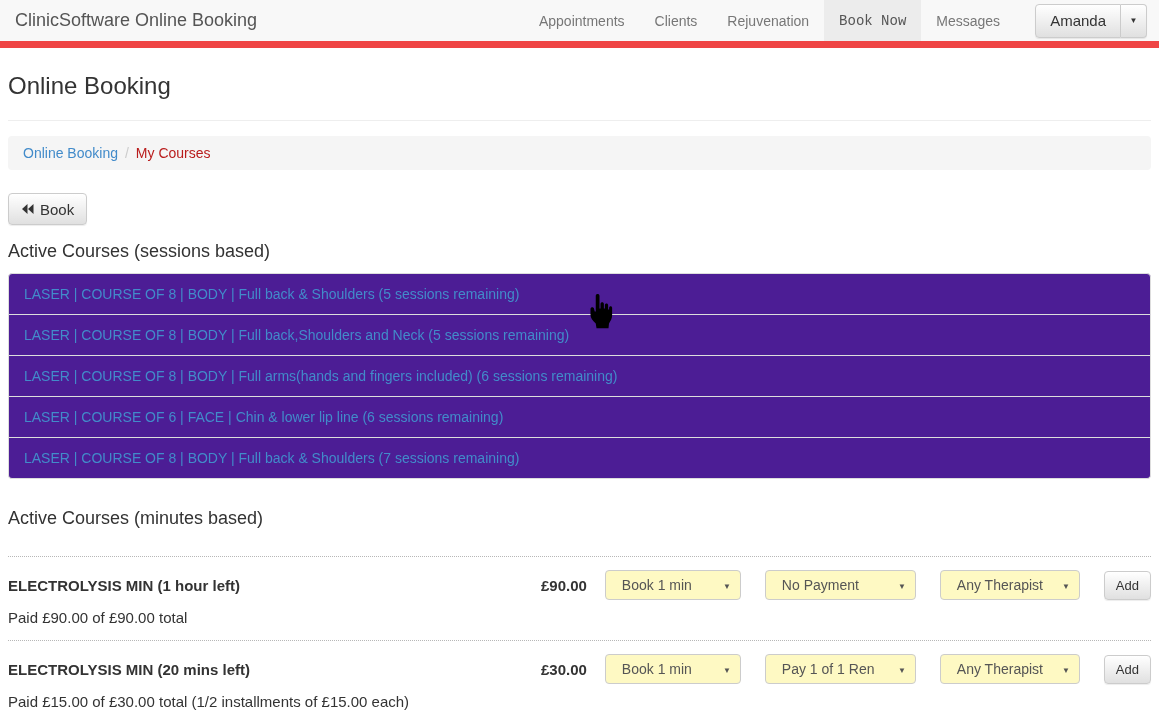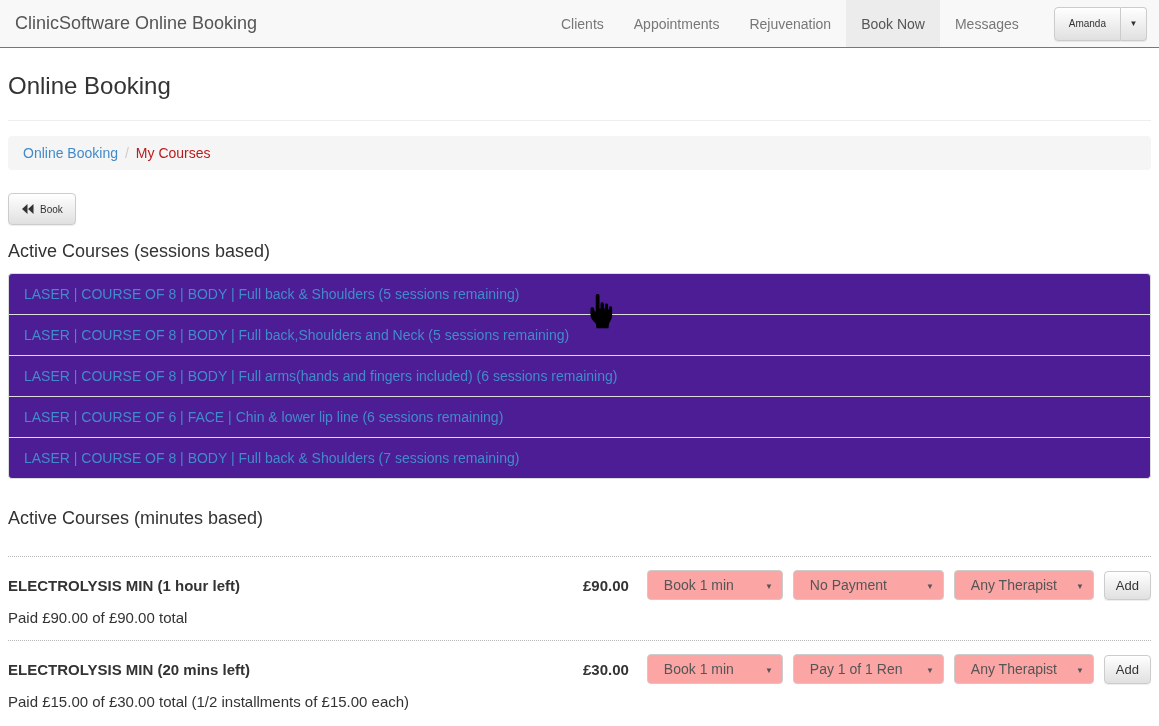--- a/index.html
+++ b/index.html
@@ -10,21 +10,21 @@
     color: #333;
     background: #fff;
     overflow: hidden;
     position: relative;
   }
 
   
   .navbar {
     height: 48px;
     background: #f8f8f8;
-    border-bottom: 1px solid #ef4444;
+    border-bottom: 7px solid #ef4444;
     display: flex;
     align-items: stretch;
     padding: 0 8px;
   }
   .navbar-brand {
     display: flex;
     align-items: center;
     font-size: 18px;
     color: #555;
     padding: 0 7px;
@@ -33,36 +33,36 @@
   .navbar-spacer { flex: 1; }
   .nav-items { display: flex; align-items: stretch; }
   .nav-item {
     display: flex;
     align-items: center;
     padding: 0 15px;
     color: #777;
     cursor: pointer;
     white-space: nowrap;
   }
-  .nav-item.active { background: #ececec; color: #555; }
+  .nav-item.active { background: #ececec; color: #555; font-family: Liberation Mono, monospace; }
   .user-group {
     display: flex;
     align-items: center;
     margin-left: 20px;
     padding-right: 4px;
   }
   .btn {
     display: inline-flex;
     align-items: center;
     justify-content: center;
     background: linear-gradient(to bottom, #ffffff 0%, #e0e0e0 100%);
     border: 1px solid #ccc;
     border-radius: 4px;
     color: #333;
-    font-size: 10px;
+    font-size: 15px;
     cursor: pointer;
     box-shadow: inset 0 1px 0 rgba(255,255,255,.15), 0 1px 1px rgba(0,0,0,.075);
   }
   .user-main {
     height: 34px;
     padding: 0 14px;
     border-radius: 4px 0 0 4px;
   }
   .user-caret {
     height: 34px;
@@ -143,27 +143,27 @@
     padding: 13px 0 14px;
   }
   .minute-top { display: flex; align-items: center; }
   .minute-name { flex: 1; font-weight: bold; font-size: 15px; }
   .minute-price { font-weight: bold; font-size: 15px; margin-right: 18px; }
   .fake-select {
     position: relative;
     height: 30px;
     border: 1px solid #ccc;
     border-radius: 4px;
-    background: #fca5a5;
+    background: #fef9c3;
     display: inline-flex;
     align-items: center;
     padding: 0 20px 0 16px;
     color: #555;
     cursor: pointer;
-    margin-right: 10px;
+    margin-right: 24px;
     overflow: hidden;
     white-space: nowrap;
   }
   .sel-book { width: 136px; }
   .sel-pay { width: 151px; }
   .sel-ther { width: 140px; }
   .fake-select .caret {
     position: absolute;
     right: 9px;
     top: 11px;
@@ -176,22 +176,22 @@
   
   .cursor { position: absolute; left: 585px; top: 293px; pointer-events: none; }
 </style>
 </head>
 <body>
 
 <div class="navbar">
   <div class="navbar-brand">ClinicSoftware Online Booking</div>
   <div class="navbar-spacer"></div>
   <div class="nav-items">
+    <div class="nav-item">Appointments</div>
     <div class="nav-item">Clients</div>
-    <div class="nav-item">Appointments</div>
     <div class="nav-item">Rejuvenation</div>
     <div class="nav-item active">Book Now</div>
     <div class="nav-item">Messages</div>
   </div>
   <div class="user-group">
     <div class="btn user-main">Amanda</div>
     <div class="btn user-caret">
         <span>▼</span>
       </div>
   </div>

